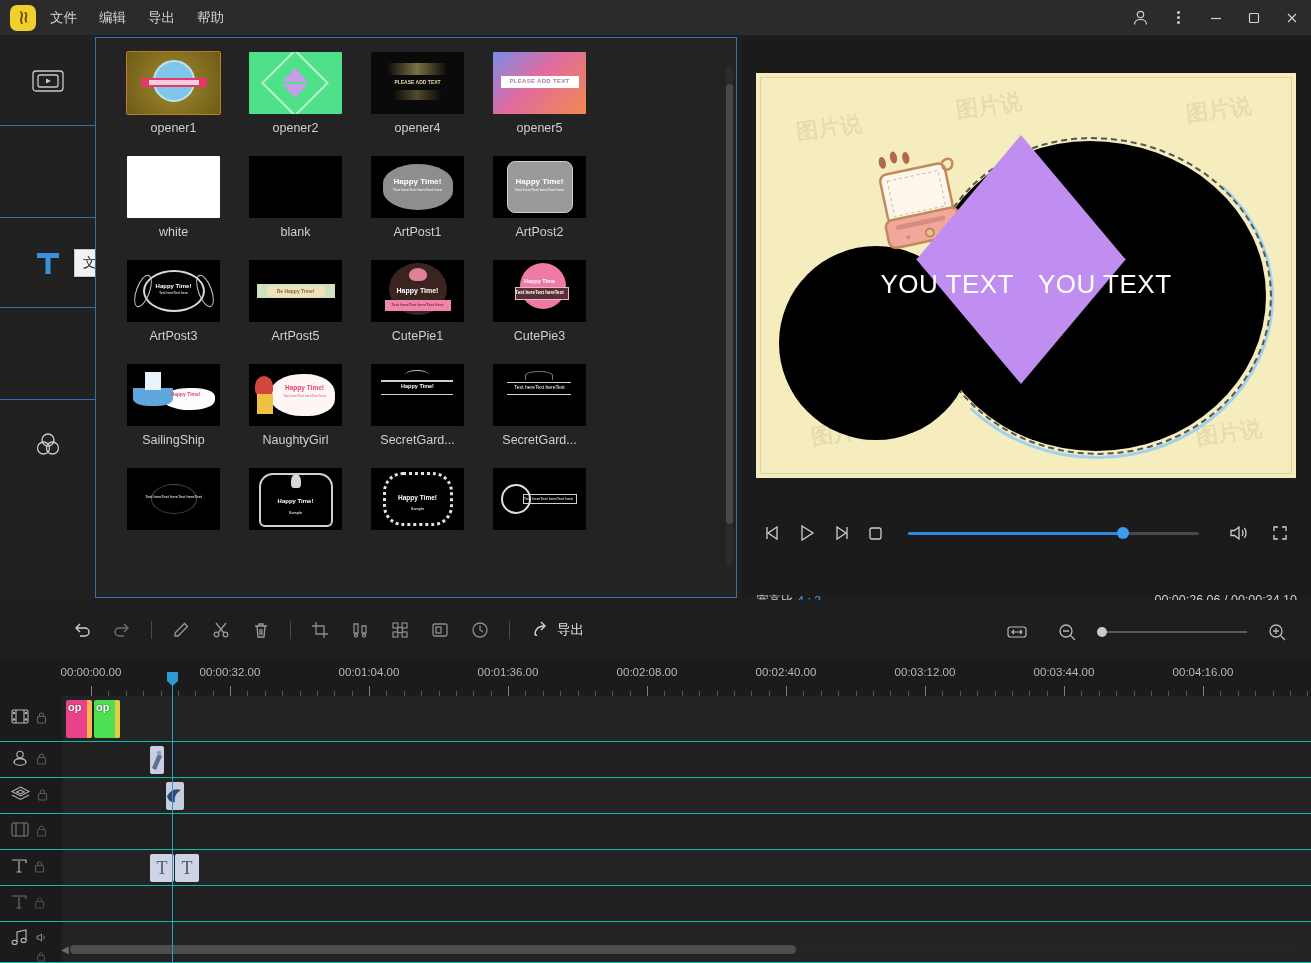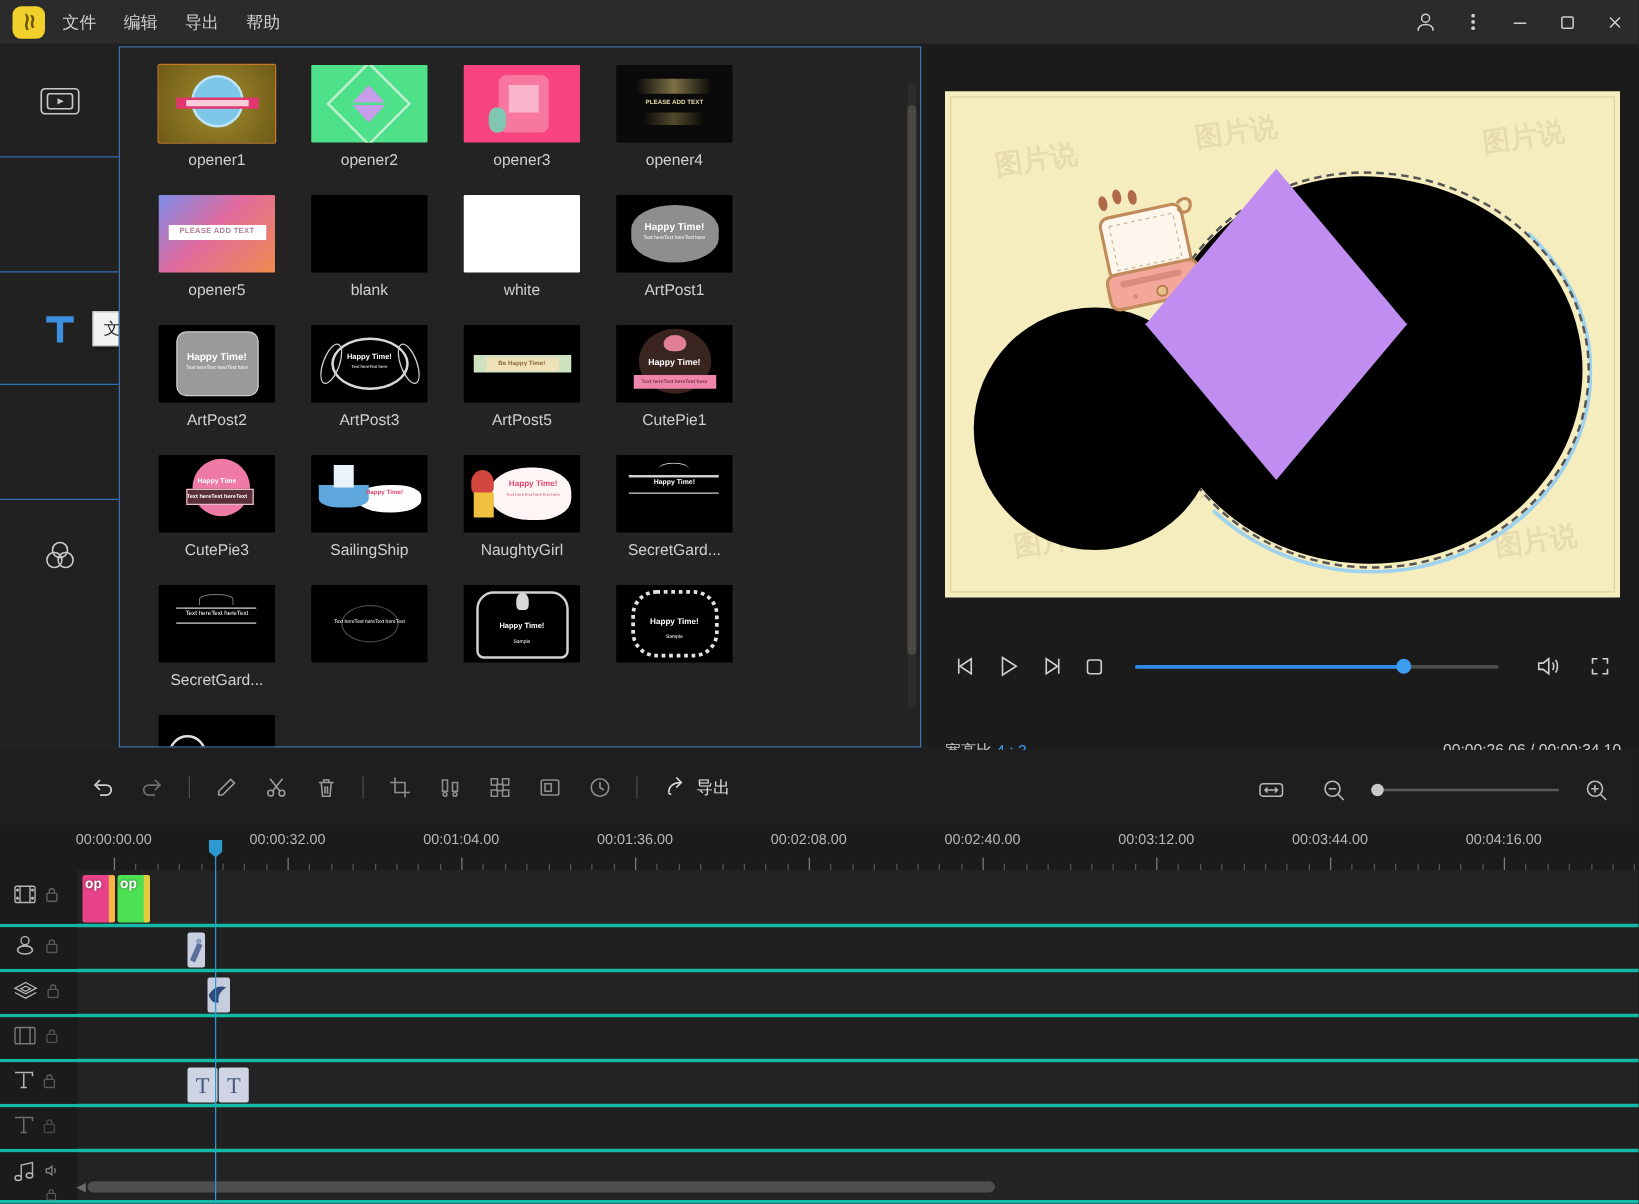--- a/index.html
+++ b/index.html
@@ -180,21 +180,21 @@
   
   .timeline { position: absolute; top: 660px; left: 0; width: 1311px; height: 303px; background: #1b1b1b; }
   .ruler { position: absolute; top: 0; left: 0; width: 1311px; height: 36px; }
   .ruler-label { position: absolute; top: 6px; font-size: 11.5px; color: #b8b8b8; transform: translateX(-50%); }
   .ticks { position: absolute; bottom: 0; left: 0; width: 1311px; height: 12px; }
   .tick { position: absolute; bottom: 0; width: 1px; background: #555; }
   .tick.major { height: 10px; background: #7d7d7d; }
   .tick.minor { height: 5px; }
   .track-row {
     position: absolute; left: 0; width: 1311px;
-    border-bottom: 3px solid #14b8a6; background: #232323;
+    border-bottom: 1px solid #14b8a6; background: #232323;
   }
   .track-row.alt { background: #202020; }
   .th {
     position: absolute; left: 0; width: 62px; height: 100%;
     display: flex; align-items: center; gap: 6px; padding-left: 10px;
     background: #1b1b1b;
   }
   .lock { opacity: .55; }
   .clips { position: absolute; left: 62px; top: 0; right: 0; height: 100%; }
   .clip { position: absolute; top: 4px; border-radius: 2px; overflow: hidden; }
@@ -320,50 +320,42 @@
       </div>
       <div class="lib-cell">
         <div class="thumb" style="background:#4fe08a">
           <div style="position:absolute;left:22px;top:7px;width:48px;height:48px;border:2px solid #bdf0d2;transform:rotate(45deg)"></div>
           <div style="position:absolute;left:33px;top:16px;width:0;height:0;border-left:13px solid transparent;border-right:13px solid transparent;border-bottom:14px solid #c79ce8"></div>
           <div style="position:absolute;left:33px;top:32px;width:0;height:0;border-left:13px solid transparent;border-right:13px solid transparent;border-top:14px solid #c79ce8"></div>
         </div>
         <div class="lib-label">opener2</div>
       </div>
       <div class="lib-cell">
-        <div class="thumb" style="background:#f9457f">
-          <div style="position:absolute;left:28px;top:8px;width:40px;height:46px;background:#f7779f;border-radius:6px"></div>
-          <div style="position:absolute;left:36px;top:16px;width:24px;height:22px;background:#fbb6cc"></div>
-          <div style="position:absolute;left:20px;top:34px;width:14px;height:20px;background:#7fc7b0;border-radius:40%"></div>
-        </div>
-        <div class="lib-label">opener3</div>
-      </div>
-      <div class="lib-cell">
         <div class="thumb" style="background:#0a0a0a">
           <div style="position:absolute;left:16px;top:11px;width:60px;height:12px;background:linear-gradient(90deg,transparent,#c9b56a,transparent);opacity:.6"></div>
           <div class="mini-txt" style="top:27px;font-size:5px;color:#e4d9a8">PLEASE ADD TEXT</div>
           <div style="position:absolute;left:22px;top:38px;width:48px;height:10px;background:linear-gradient(90deg,transparent,#9b8a4c,transparent);opacity:.5"></div>
         </div>
         <div class="lib-label">opener4</div>
       </div>
       <div class="lib-cell">
         <div class="thumb" style="background:linear-gradient(135deg,#7b8ce8 0%,#e16b9f 45%,#f08a4e 100%)">
           <div style="position:absolute;left:8px;top:24px;width:78px;height:12px;background:#fff"></div>
           <div class="mini-txt" style="top:26px;font-size:6px;color:#b37a9a;letter-spacing:.3px">PLEASE ADD TEXT</div>
         </div>
         <div class="lib-label">opener5</div>
       </div>
 
       <div class="lib-cell">
+        <div class="thumb" style="background:#fff"></div>
+        <div class="lib-label">white</div>
+      </div>
+      <div class="lib-cell">
         <div class="thumb" style="background:#000"></div>
         <div class="lib-label">blank</div>
-      </div>
-      <div class="lib-cell">
-        <div class="thumb" style="background:#fff"></div>
-        <div class="lib-label">white</div>
       </div>
       <div class="lib-cell">
         <div class="thumb">
           <div style="position:absolute;left:12px;top:8px;width:70px;height:46px;background:#8e8e8e;border-radius:50%/42%"></div>
           <div class="mini-txt" style="top:21px;font-size:8px">Happy Time!</div>
           <div class="mini-txt" style="top:31px;font-size:4px;font-weight:normal">Text hereText hereText here</div>
         </div>
         <div class="lib-label">ArtPost1</div>
       </div>
       <div class="lib-cell">
@@ -519,20 +511,23 @@
             <circle cx="58" cy="88" r="4" fill="#e8c08a" stroke="#b07a4a" stroke-width="1.5"></circle>
             <circle cx="36" cy="88" r="2" fill="#d98d80"></circle>
             <path d="M84 22c6-5 12-2 10 4s-9 5-10 0" fill="none" stroke="#c08a5a" stroke-width="2.5"></path>
           </g>
         </svg>
       </div>
 
       <div class="tri-up"></div>
       <div class="tri-dn"></div>
 
+      <div class="canvas-text">
+        <span>YOU TEXT</span><span>YOU TEXT</span>
+      </div>
     </div>
 
     <div class="pv-controls">
       <div class="pv-btn">
         <svg width="18" height="18" viewBox="0 0 18 18" fill="none" stroke="#cfcfcf" stroke-width="1.3">
           <path d="M13 3L4 9l9 6z"></path>
             <path d="M3 3v12"></path>
         </svg>
       </div>
       <div class="pv-btn">

